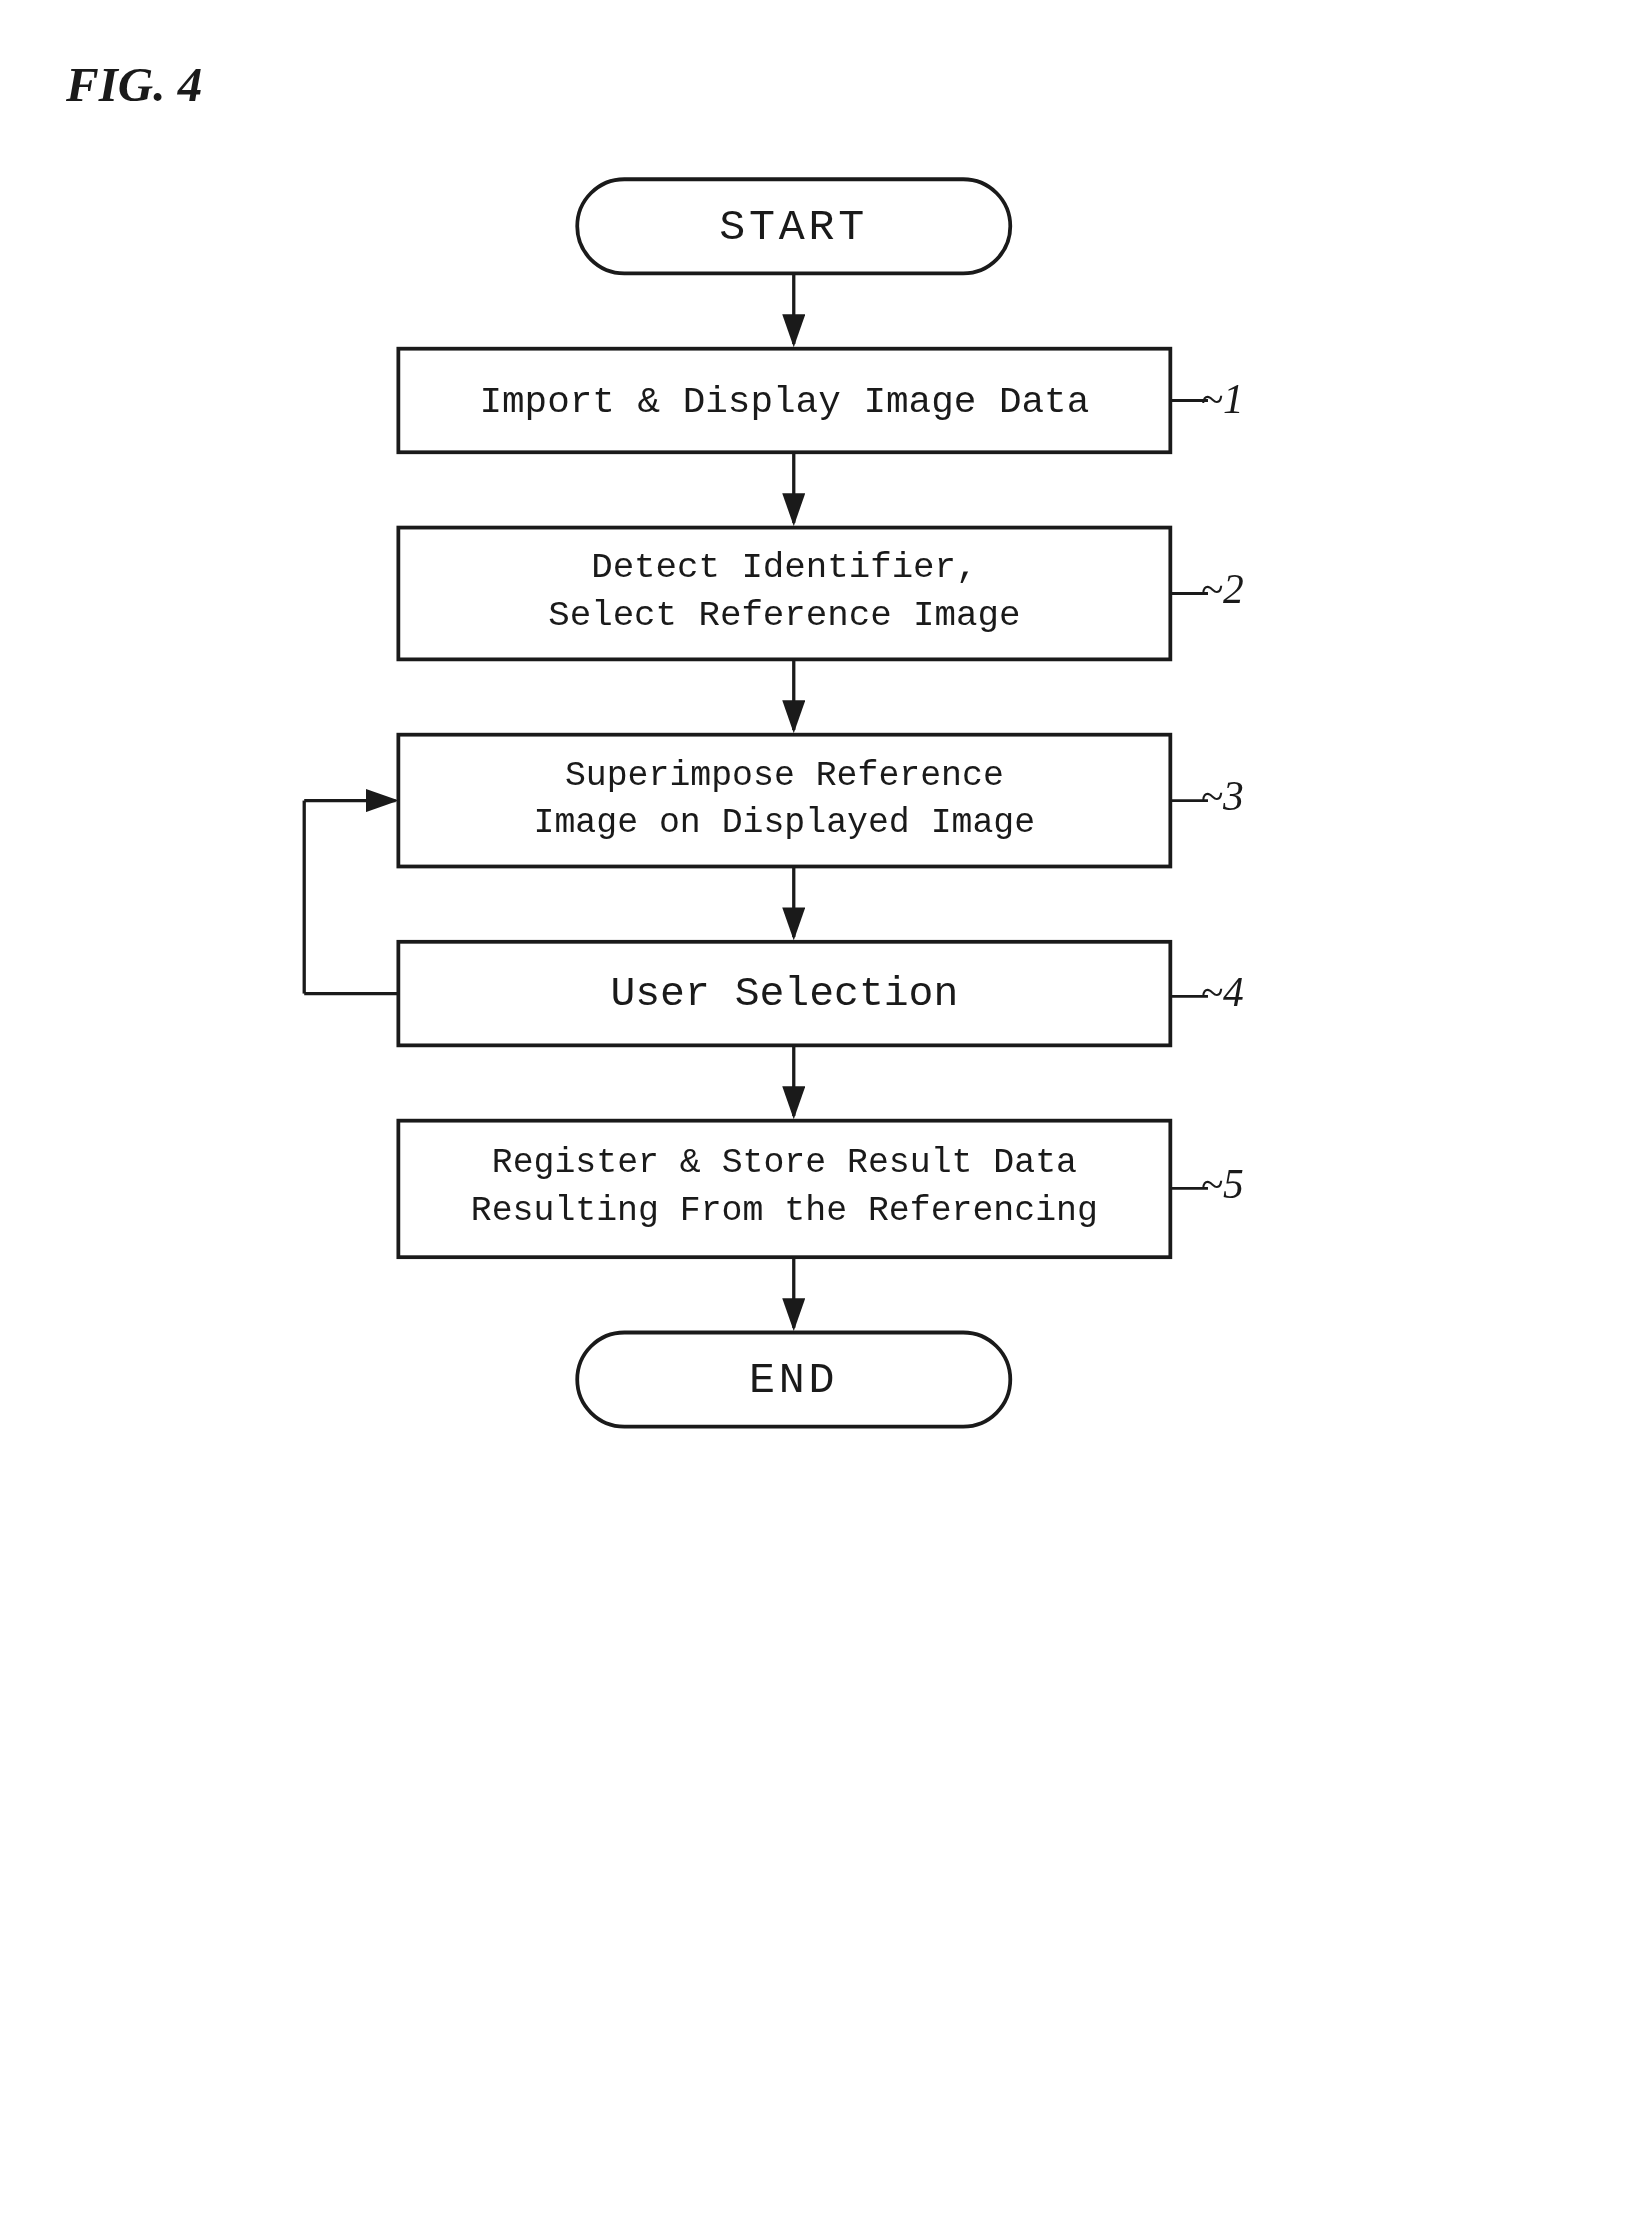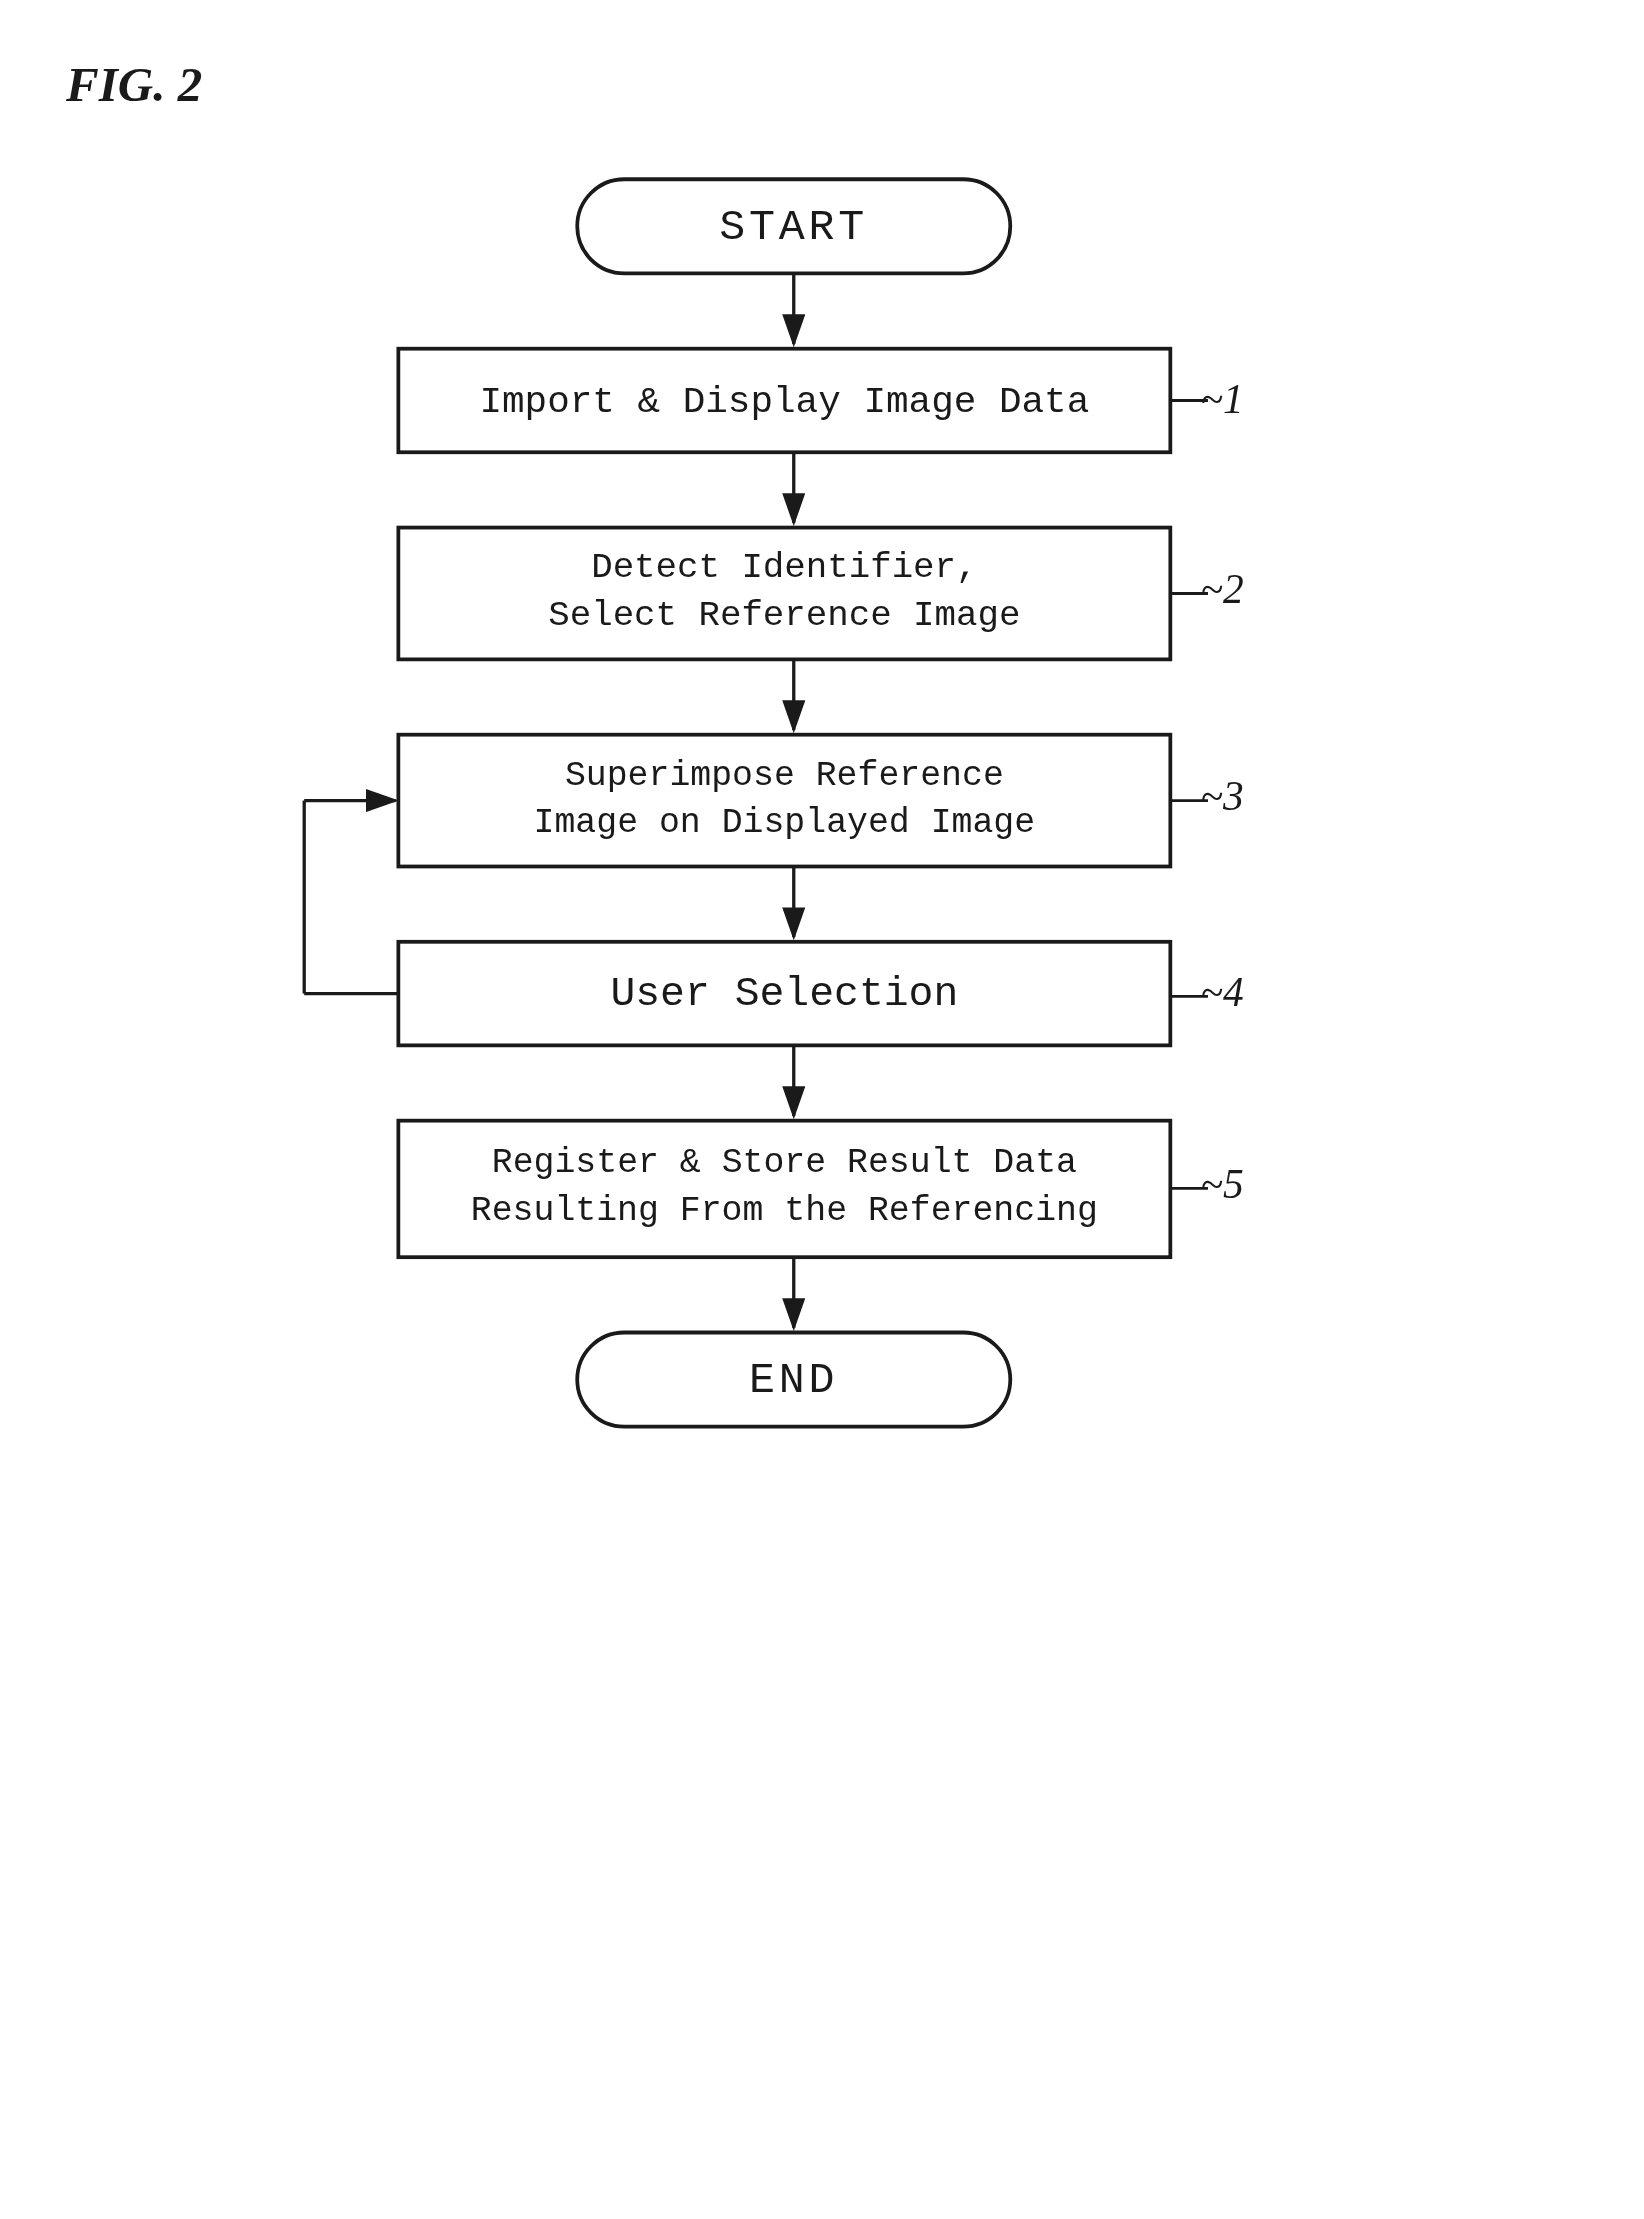--- a/index.html
+++ b/index.html
@@ -41,21 +41,21 @@
       top: 151px;
       left: 50%;
       transform: translateX(-50%);
     }
   </style>
 </head>
 <body>
 
 <div class="page">
 
-  <div class="fig-label">FIG. 2</div>
+  <div class="fig-label">FIG. 4</div>
 
   <svg class="flowchart-svg" width="1224" height="1977" viewBox="0 0 1300 2100" xmlns="http://www.w3.org/2000/svg">
 
     <defs>
       <marker id="arrowhead" markerWidth="10" markerHeight="7" refX="9" refY="3.5" orient="auto">
         <polygon points="0 0, 10 3.5, 0 7" fill="#1a1a1a"></polygon>
       </marker>
       <marker id="arrowhead-left" markerWidth="10" markerHeight="7" refX="1" refY="3.5" orient="auto">
         <polygon points="10 0, 0 3.5, 10 7" fill="#1a1a1a"></polygon>
       </marker>

